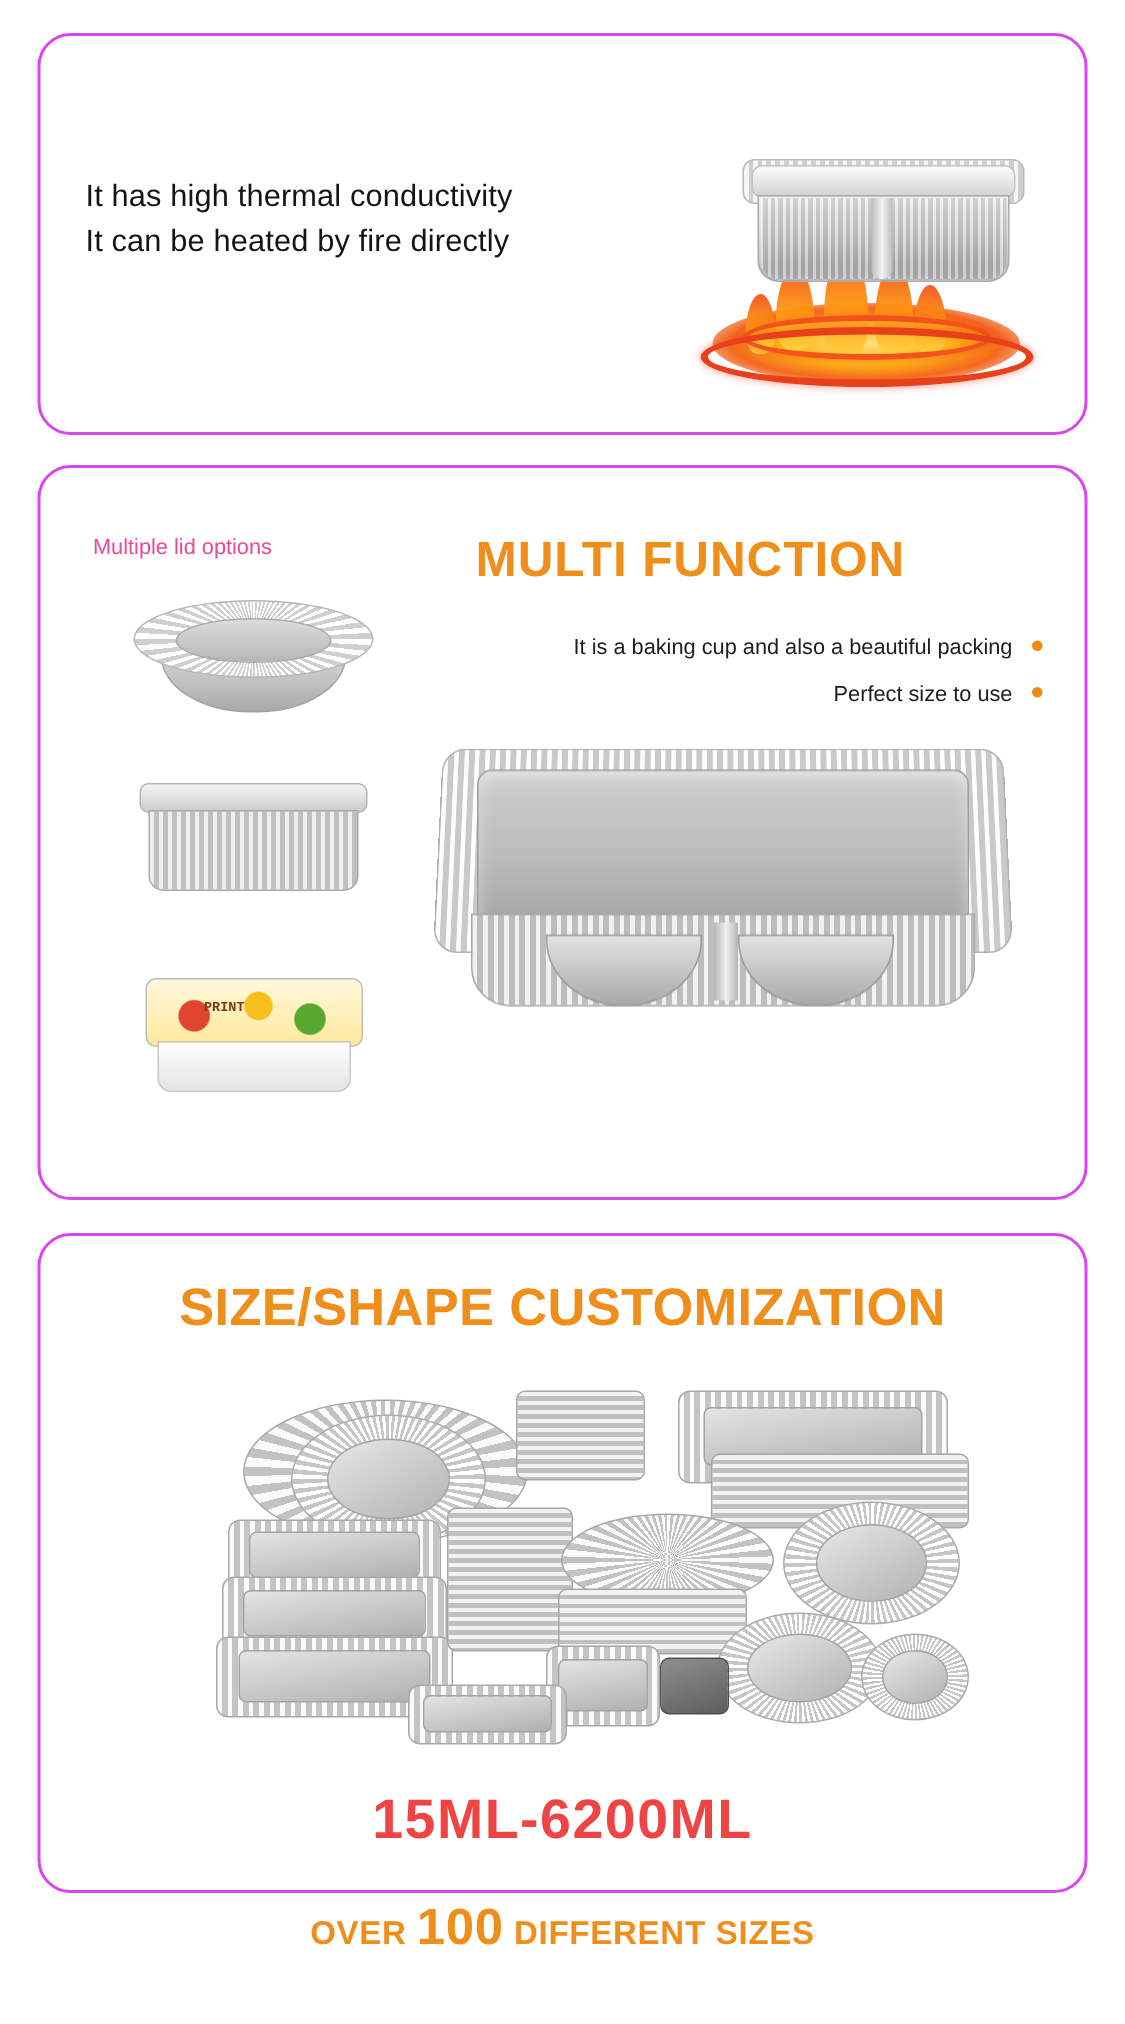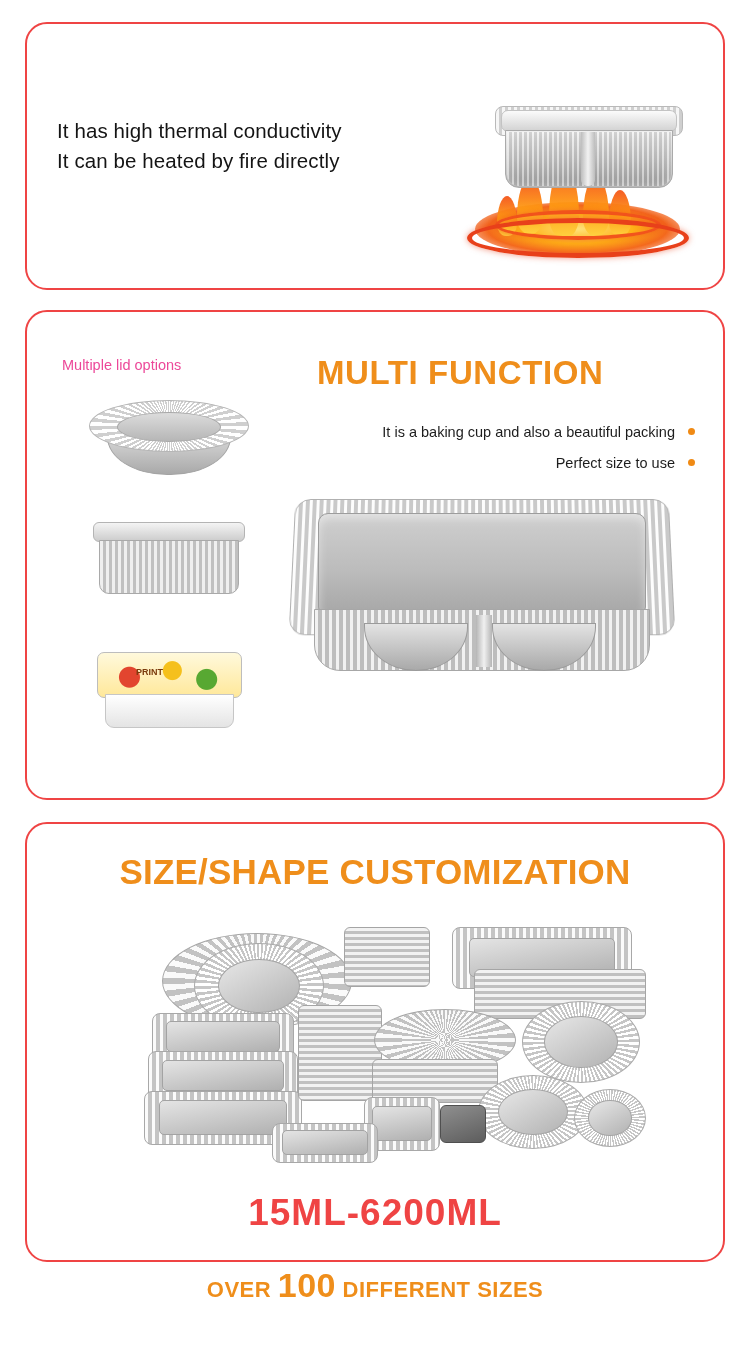--- a/index.html
+++ b/index.html
@@ -14,21 +14,21 @@
     width: 750px;
     height: 1349px;
     background: #ffffff;
     overflow: hidden;
   }
 
   
   .card {
     position: absolute;
     background: #ffffff;
-    border: 2px solid #ef4444;
+    border: 2px solid #d946ef;
     border-radius: 22px;
   }
 
   
   #card-thermal { left: 25px; top: 22px; width: 700px; height: 268px; }
   .thermal-text {
     position: absolute;
     left: 30px; top: 92px;
     font-size: 20.5px;
     line-height: 30px;
@@ -115,21 +115,21 @@
     font-size: 14.5px; color: #1d1d1d; line-height: 31px;
   }
   .bullets .row { white-space: nowrap; }
   .bullets .dot {
     display: inline-block; width: 7px; height: 7px;
     background: #f08a14; border-radius: 50%;
     margin-left: 9px; vertical-align: 2px;
   }
 
   
-  .thumb { position: absolute; }
+  .thumb { position: absolute; font-family: Liberation Mono, monospace; }
   
   #thumb-round { left: 62px; top: 88px; width: 160px; height: 85px; }
   #thumb-round .o {
     position: absolute; left: 0; top: 0; width: 160px; height: 52px;
     border-radius: 50%;
     background: repeating-conic-gradient(from 0deg, #ffffff 0deg 3deg, #cfcfcf 3deg 6deg);
     border: 1px solid #b5b5b5;
   }
   #thumb-round .i {
     position: absolute; left: 28px; top: 12px; width: 104px; height: 30px;

